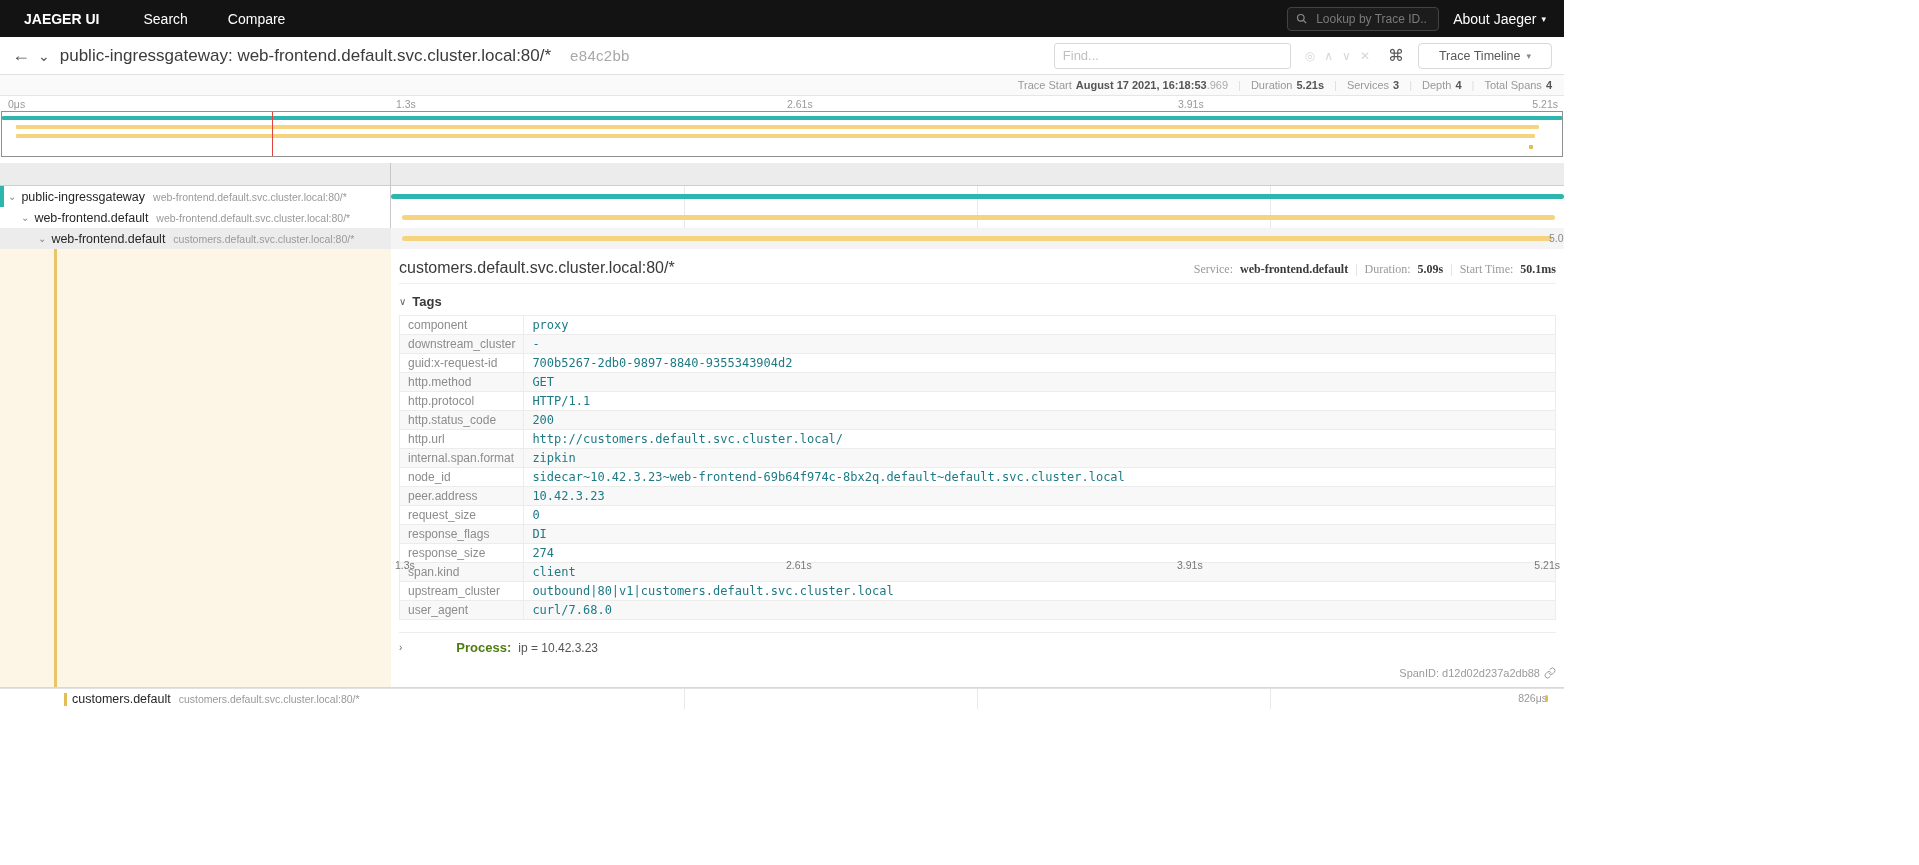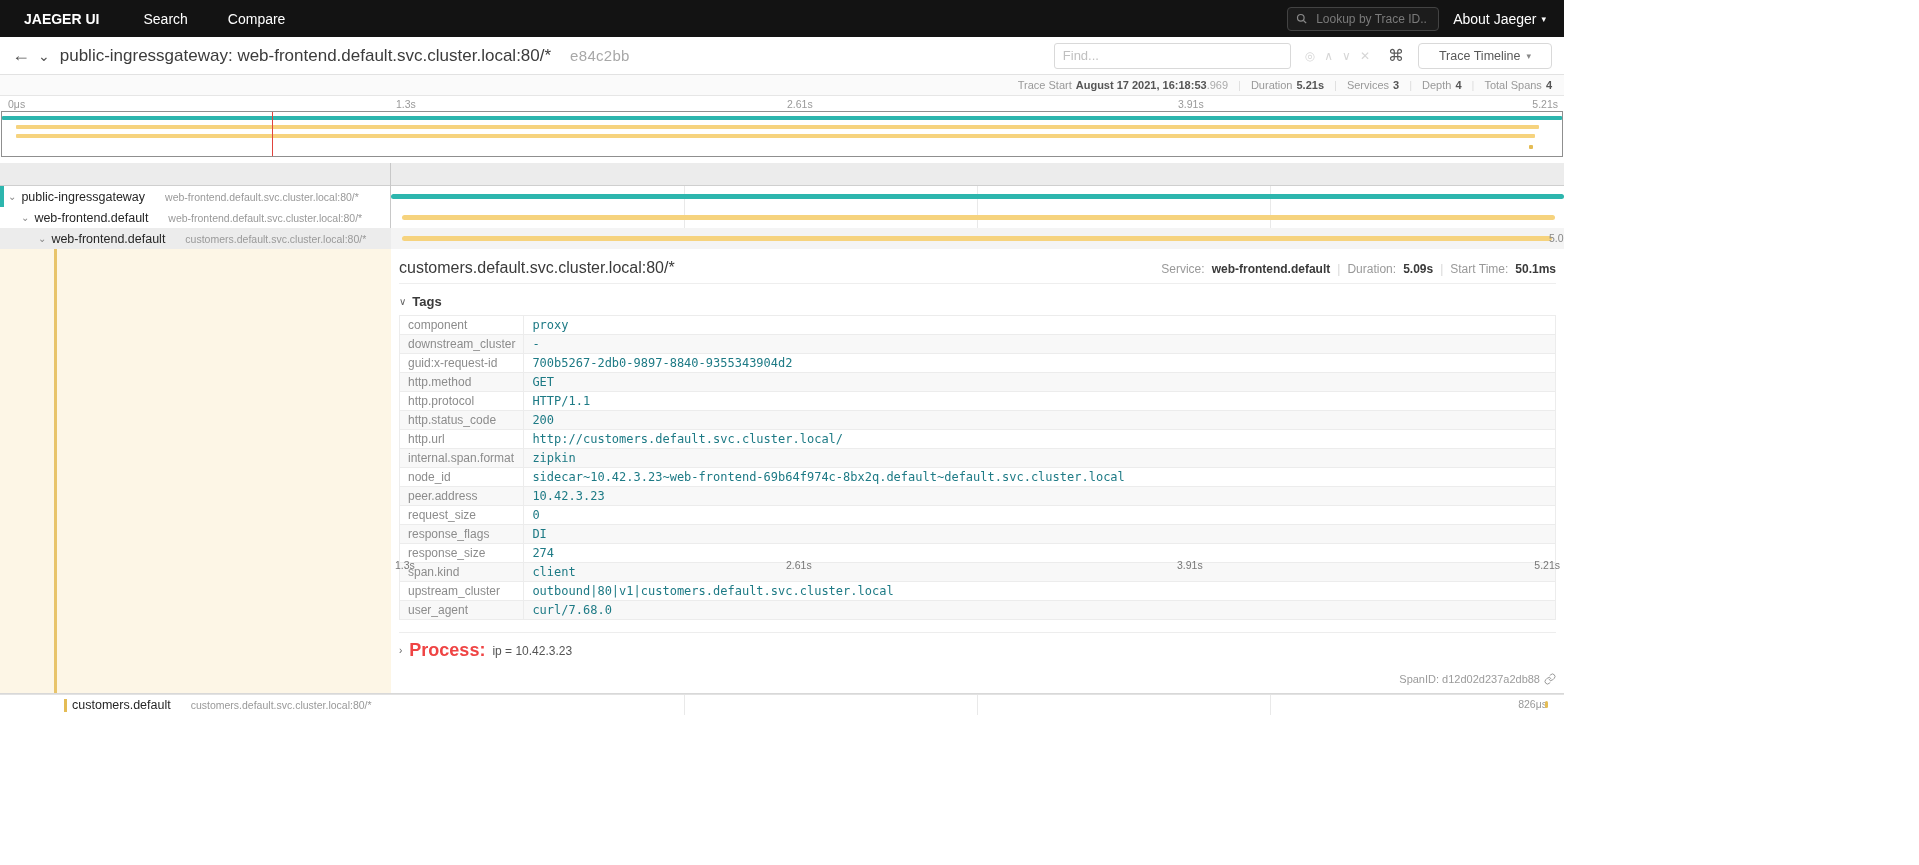--- a/index.html
+++ b/index.html
@@ -58,51 +58,51 @@
   .grid-hd .lcol { display:flex; align-items:center; padding:0 8px; font-size:13px; color:#444; border-right:1px solid #c8c8c8; height:23px;}
   .hd-icons { margin-left:auto; display:flex; gap:9px; color:#8a8a8a; font-size:12px; padding-right:8px; }
   .ruler { height:23px; position:relative; font-size:10.5px; color:#777; }
   .tickline { position:absolute; top:0; bottom:0; width:1px; background:#c2c2c2; }
   .ticklabel { position:absolute; top:5px; }
   .ruler-cursor { position:absolute; top:0; bottom:0; width:1px; background:#e0443d; }
 
   .srow { height:21px; display:flex; cursor:pointer; }
   .srow .lcol { display:flex; align-items:center; font-size:12.5px; color:#262626; white-space:nowrap; overflow:hidden; }
   .srow .tcol { position:relative; }
-  .op { font-size:10.5px; color:#999; margin-left:20px; }
+  .op { font-size:10.5px; color:#999; margin-left:8px; }
   .tree-chev { color:#888; font-size:10px; margin-right:5px; }
   .gridlines { background-image:linear-gradient(#e9e9e9,#e9e9e9),linear-gradient(#e9e9e9,#e9e9e9),linear-gradient(#e9e9e9,#e9e9e9);
                background-size:1px 100%; background-position:25% 0,50% 0,75% 0; background-repeat:no-repeat; }
   .bar { position:absolute; top:8px; height:5px; border-radius:3px; }
   .srow.selected .lcol { background:#ececec; }
   .srow.selected .tcol { background:#f4f4f4; }
   .bar-label-clip { position:absolute; right:0; top:4px; width:15px; overflow:hidden; white-space:nowrap; font-size:10.5px; color:#888; }
   .dur-label { position:absolute; right:17px; top:3px; font-size:10.5px; color:#999; }
   .mini-chip { display:inline-block; width:3px; height:13px; background:#e4bc55; margin-right:5px; flex:0 0 3px; }
 
   
   .detailrow { display:flex; border-bottom:1px solid #d8d8d8; }
   .detail-left { flex:0 0 391px; background:#fdf6e6; position:relative; }
   .detail-accent { position:absolute; left:54px; top:0; bottom:0; width:3px; background:#e8c46a; }
   .detail { flex:1; background:#fff; padding:10px 8px 8px 8px; min-height:424px; }
   .det-hd { display:flex; align-items:baseline; border-bottom:1px solid #eee; padding-bottom:6px; }
   .det-title { font-size:16px; color:#3a3a3a; }
-  .det-meta { margin-left:auto; font-size:12px; color:#999; display:flex; align-items:flex-end; gap:7px; }
+  .det-meta { margin-left:auto; font-size:12px; color:#999; display:flex; align-items:flex-end; gap:7px;font-family:Liberation Serif, serif; }
   .det-meta b { color:#3a3a3a; }
   .det-sep { color:#d8d8d8; }
   .acc-hd { margin-top:10px; display:flex; align-items:center; gap:6px; cursor:pointer; }
   .acc-chev { color:#666; font-size:10px; }
   .acc-title { font-size:13px; font-weight:bold; color:#3a3a3a; }
   .kv { width:100%; border-collapse:collapse; margin-top:6px; border:1px solid #e6e6e6; font-size:12px; }
   .kv tr:nth-child(even) { background:#f8f8f8; }
   .kv td { border:1px solid #ececec; padding:2px 8px; height:17px; }
   .kv .k { width:100px; color:#8c8c8c; }
   .kv .v { font-family:"DejaVu Sans Mono", monospace; color:#1d7a85; font-size:12px; }
   .proc { margin-top:12px; padding-top:7px; border-top:1px solid #ededed; display:flex; align-items:center; gap:7px; cursor:pointer; }
-  .proc-label { font-size:18px; font-weight:bold; color:#ef4444; }
+  .proc-label { font-size:13px; font-weight:bold; color:#4d7c0f;margin-left:47px; }
   .proc-val { font-size:12px; color:#555; }
   .spanid { margin-top:12px; text-align:right; font-size:11px; color:#9b9b9b; display:flex; justify-content:flex-end; align-items:center; gap:4px; }
 
   .bottomrow { border-top:1px solid #e2e2e2; }
 </style>
 </head>
 <body>
 
 <div class="app">
 

